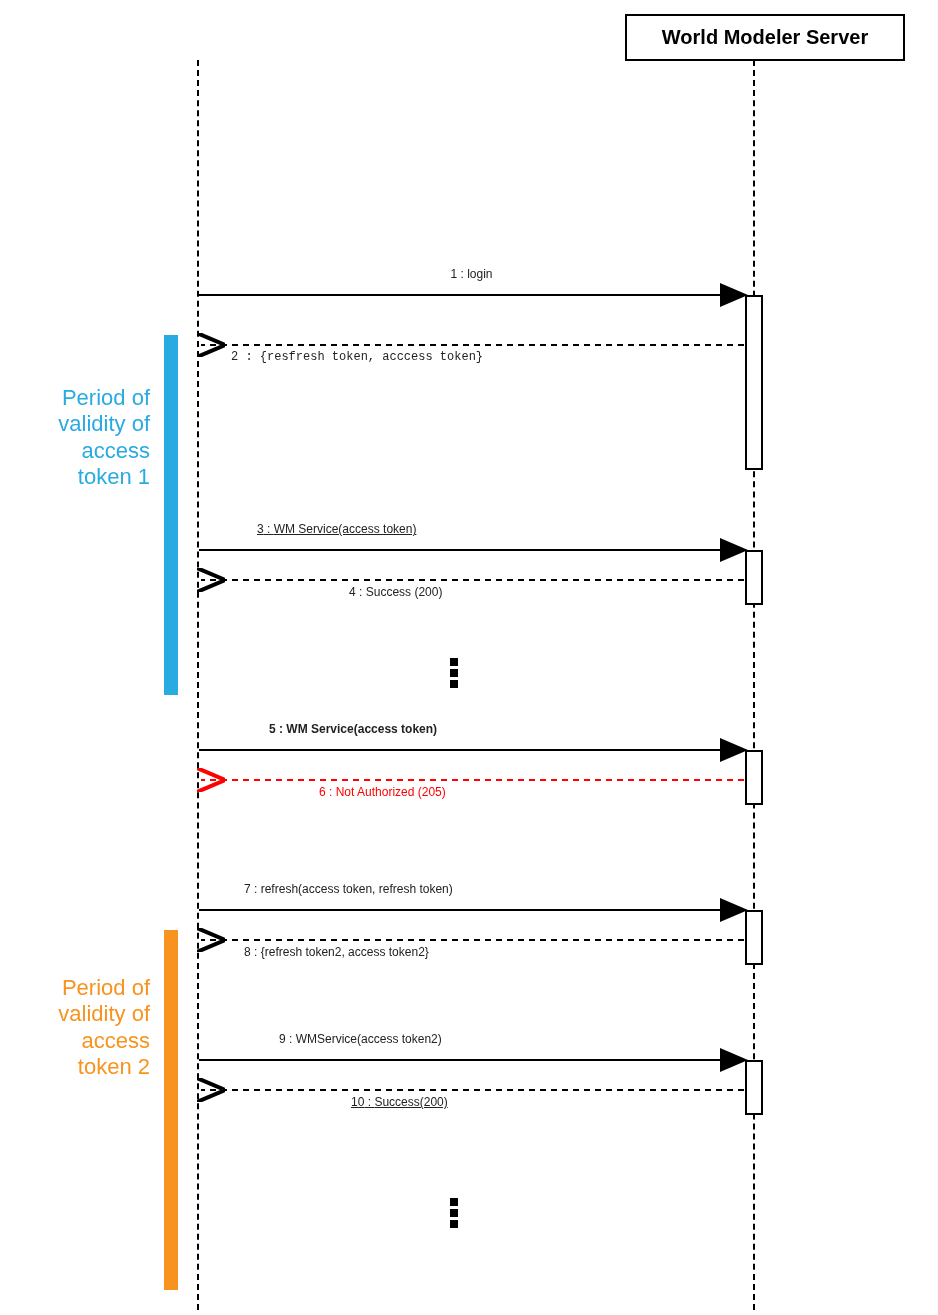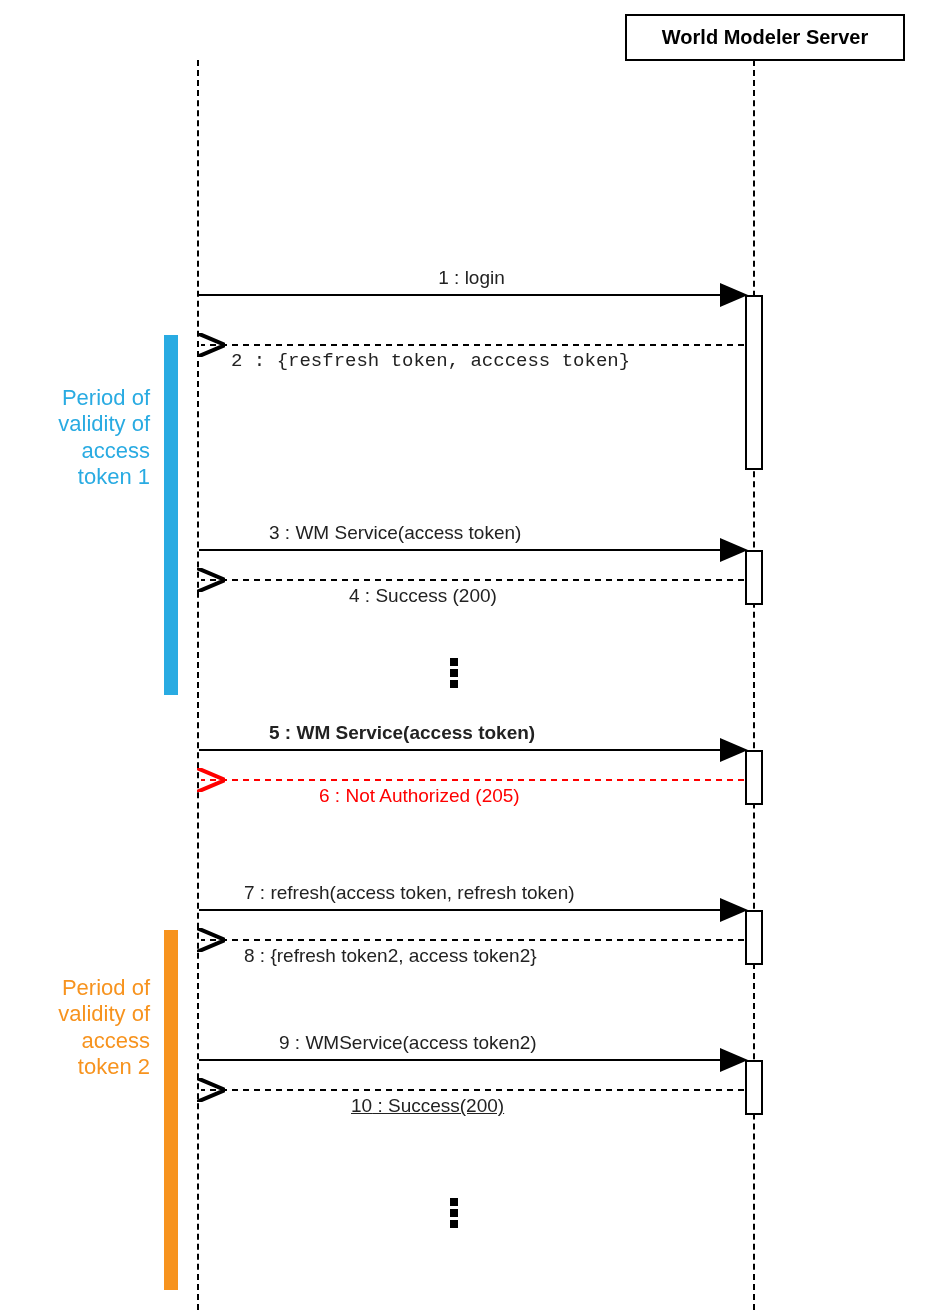--- a/index.html
+++ b/index.html
@@ -32,21 +32,21 @@
     position: absolute;
     background: #fff;
     border: 2px solid #000;
     box-sizing: border-box;
   }
   .msg {
     position: absolute;
   }
   .msg .label {
     position: absolute;
-    font-size: 19px;
+    font-size: 12px;
     white-space: nowrap;
     color: #222;
   }
   .period-bar {
     position: absolute;
   }
   .period-label {
     position: absolute;
     text-align: right;
     font-size: 22px;
@@ -133,21 +133,21 @@
     <div class="label" style="left:50%; transform:translateX(-50%);">
       <span>1</span><span> : </span><span>login</span>
     </div>
   </div>
   <div class="msg" style="left:199px; top:350px; width:545px;">
     <div class="label" style="left:32px;font-family:Liberation Mono, monospace;">
       <span>2</span><span> : </span><span>{resfresh token, acccess token}</span>
     </div>
   </div>
   <div class="msg" style="left:199px; top:522px; width:545px;">
-    <div class="label" style="left:70px;">
+    <div class="label" style="left:58px;text-decoration:underline;">
       <span>3</span><span> : </span><span>WM Service(access token)</span>
     </div>
   </div>
   <div class="msg" style="left:199px; top:585px; width:545px;">
     <div class="label" style="left:150px;">
       <span>4</span><span> : </span><span>Success (200)</span>
     </div>
   </div>
   <div class="msg" style="left:199px; top:722px; width:545px;">
     <div class="label" style="left:70px;font-weight:bold;">

